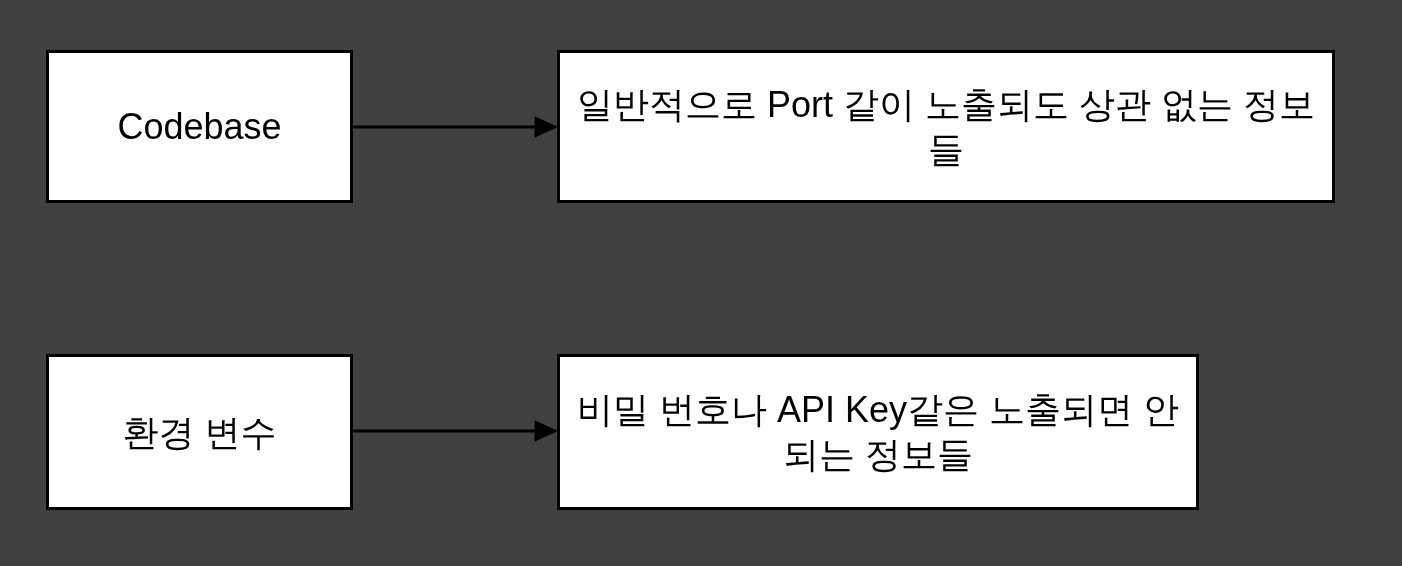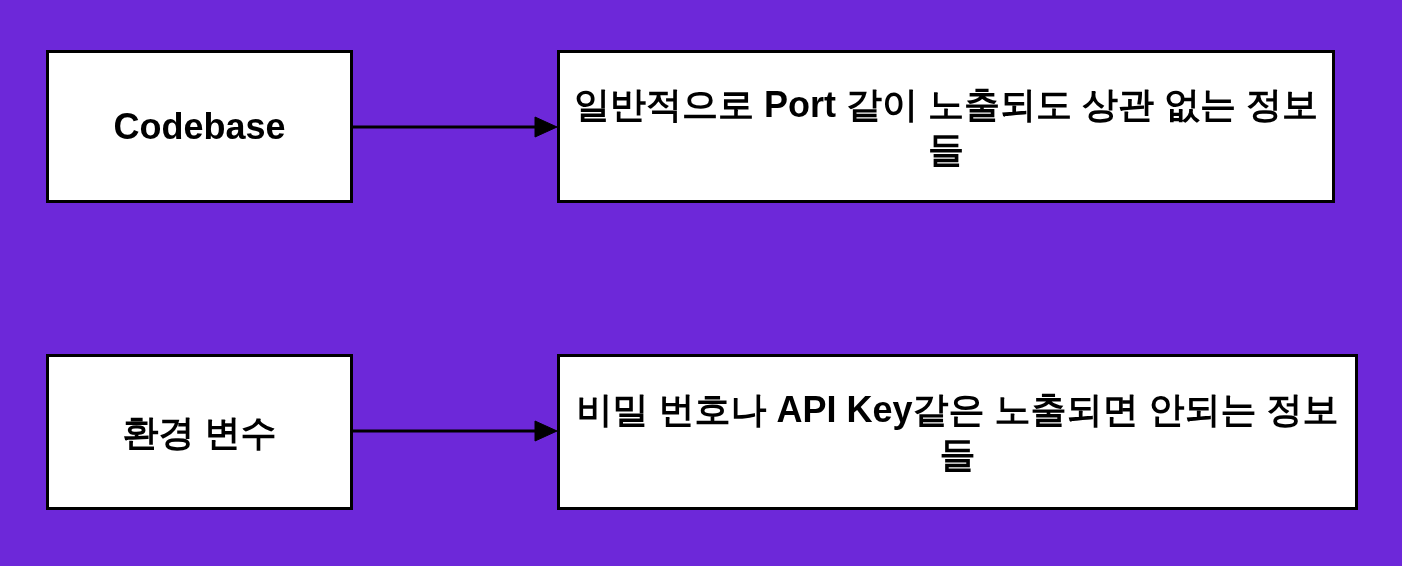--- a/index.html
+++ b/index.html
@@ -4,42 +4,41 @@
 <style>
   html, body {
     margin: 0;
     padding: 0;
     background: #ffffff;
   }
   .canvas {
     position: relative;
     width: 1402px;
     height: 566px;
-    background: #6d28d9;
+    background: #404040;
     font-family: "Liberation Sans", "DejaVu Sans", sans-serif;
     color: #000000;
     overflow: hidden;
-    font-weight: bold;
   }
   .node {
     position: absolute;
     box-sizing: border-box;
     border: 3px solid #000000;
     background: #ffffff;
     display: flex;
     align-items: center;
     justify-content: center;
     text-align: center;
     font-size: 36px;
     line-height: 1.25;
   }
   .node.source-a { left: 46px;  top: 50px;  width: 307px; height: 153px; }
   .node.target-a { left: 557px; top: 50px;  width: 778px; height: 153px; padding: 0 5px; }
   .node.source-b { left: 46px;  top: 354px; width: 307px; height: 156px; }
-  .node.target-b { left: 557px; top: 354px; width: 801px; height: 156px; padding: 0 5px; }
+  .node.target-b { left: 557px; top: 354px; width: 642px; height: 156px; padding: 0 5px; }
   .arrow {
     position: absolute;
     width: 204px;
     height: 30px;
   }
   .arrow.arrow-a { left: 353px; top: 112px; }
   .arrow.arrow-b { left: 353px; top: 416px; }
   .arrow line    { stroke: #000000; stroke-width: 3; }
   .arrow polygon { fill: #000000; stroke: #000000; }
 </style>

